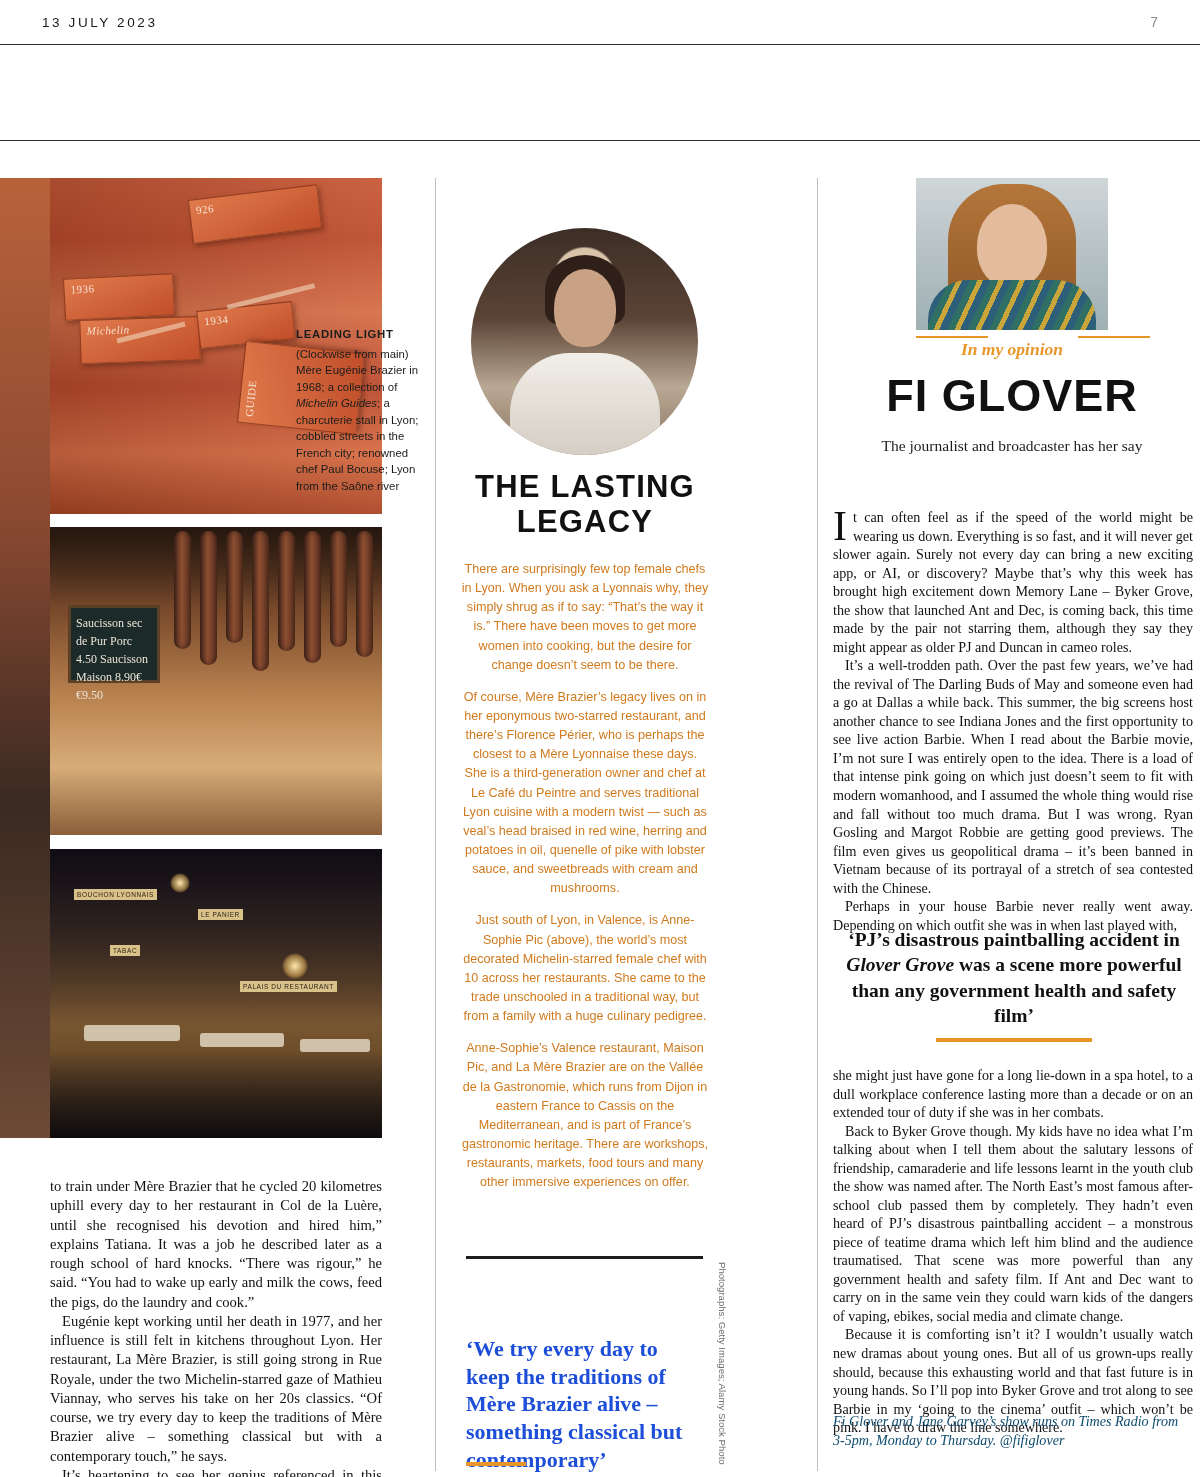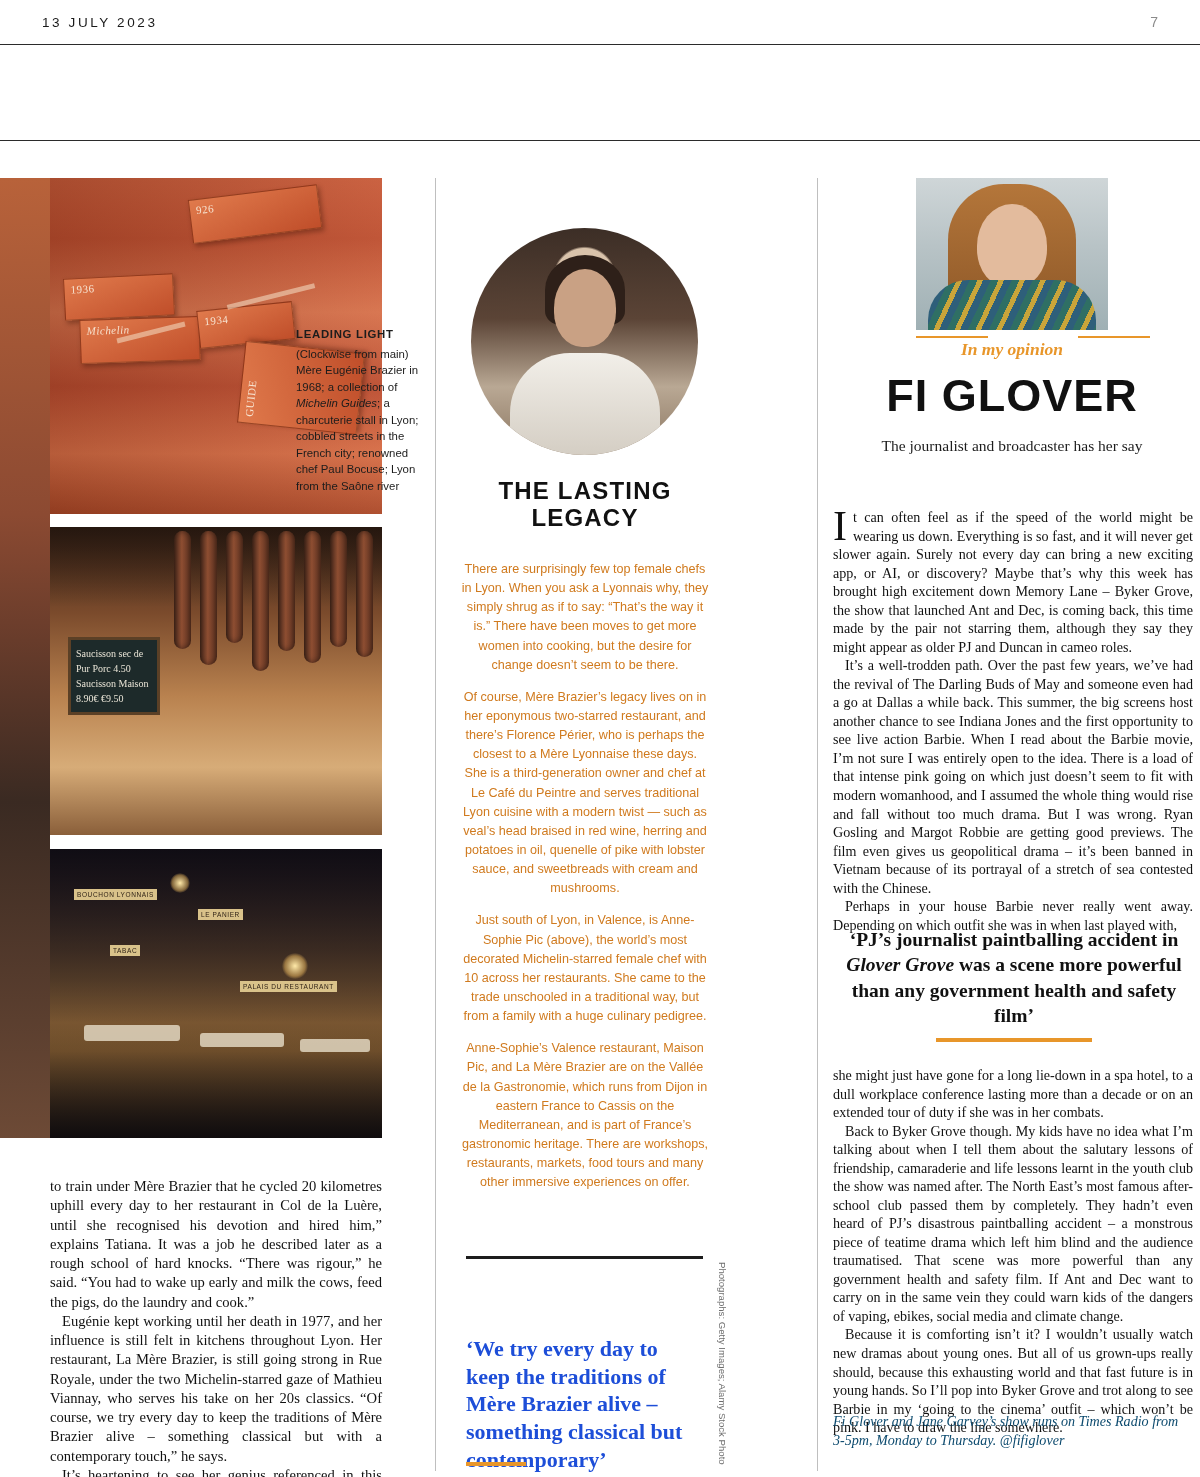--- a/index.html
+++ b/index.html
@@ -109,24 +109,23 @@
     box-shadow: inset 0 0 6px rgba(0,0,0,.5);
   }
   .chalkboard {
     position: absolute;
     left: 18px; top: 78px;
     width: 92px; height: 78px;
     background: #1d2a2a;
     border: 3px solid #5b4026;
     color: #e9e4d6;
     font-family: "Liberation Serif", serif;
-    font-size: 10px;
+    font-size: 12px;
     padding: 6px 5px;
     line-height: 1.5;
-    margin-top: 32px;
   }
   
   .photo-3 { left: 50px; top: 849px; width: 332px; height: 289px;
     background:
       linear-gradient(180deg, rgba(10,8,14,.82) 0%, rgba(30,20,16,.45) 35%, rgba(120,80,40,.25) 60%, rgba(10,8,10,.8) 100%),
       linear-gradient(180deg,#2a2230 0%, #5d4530 45%, #8a6336 70%, #241c1c 100%);
   }
   .shopsign {
     position: absolute;
     background: #d9c28a;
@@ -216,25 +215,24 @@
     border-radius: 50% 50% 20% 20%;
   }
 
   .mid-title {
     position: absolute;
     left: 455px; top: 470px;
     width: 260px;
     text-align: center;
     font-family: "Liberation Sans", sans-serif;
     font-weight: bold;
-    font-size: 24px;
+    font-size: 31px;
     line-height: 1.12;
     letter-spacing: 1.2px;
     color: #111;
-    margin-top: 8px;
   }
   .mid-body {
     position: absolute;
     left: 461px; top: 560px;
     width: 248px;
     text-align: center;
     font-family: "Liberation Sans", sans-serif;
     font-size: 12.6px;
     line-height: 1.52;
     color: #d07a1e;
@@ -486,21 +484,21 @@
 <div class="opinion-name">FI GLOVER</div>
 <div class="opinion-sub">The journalist and broadcaster has her say</div>
 
 <div class="right-col-a">
   <p><span class="dropcap">I</span><span>t can often feel as if the speed of the world might be wearing us down. Everything is so fast, and it will never get slower again. Surely not every day can bring a new exciting app, or AI, or discovery? Maybe that’s why this week has brought high excitement down Memory Lane – Byker Grove, the show that launched Ant and Dec, is coming back, this time made by the pair not starring them, although they say they might appear as older PJ and Duncan in cameo roles.</span></p>
   <p>It’s a well-trodden path. Over the past few years, we’ve had the revival of The Darling Buds of May and someone even had a go at Dallas a while back. This summer, the big screens host another chance to see Indiana Jones and the first opportunity to see live action Barbie. When I read about the Barbie movie, I’m not sure I was entirely open to the idea. There is a load of that intense pink going on which just doesn’t seem to fit with modern womanhood, and I assumed the whole thing would rise and fall without too much drama. But I was wrong. Ryan Gosling and Margot Robbie are getting good previews. The film even gives us geopolitical drama – it’s been banned in Vietnam because of its portrayal of a stretch of sea contested with the Chinese.</p>
   <p>Perhaps in your house Barbie never really went away. Depending on which outfit she was in when last played with,</p>
 </div>
 
 <div class="right-pull">
-  <span>‘PJ’s journalist paintballing accident in </span><em>Glover Grove</em><span> was a scene more powerful than any government health and safety film’</span>
+  <span>‘PJ’s disastrous paintballing accident in </span><em>Glover Grove</em><span> was a scene more powerful than any government health and safety film’</span>
 </div>
 <div class="right-pull-rule"></div>
 
 <div class="right-col-b">
   <p>she might just have gone for a long lie-down in a spa hotel, to a dull workplace conference lasting more than a decade or on an extended tour of duty if she was in her combats.</p>
   <p>Back to Byker Grove though. My kids have no idea what I’m talking about when I tell them about the salutary lessons of friendship, camaraderie and life lessons learnt in the youth club the show was named after. The North East’s most famous after-school club passed them by completely. They hadn’t even heard of PJ’s disastrous paintballing accident – a monstrous piece of teatime drama which left him blind and the audience traumatised. That scene was more powerful than any government health and safety film. If Ant and Dec want to carry on in the same vein they could warn kids of the dangers of vaping, ebikes, social media and climate change.</p>
   <p>Because it is comforting isn’t it? I wouldn’t usually watch new dramas about young ones. But all of us grown-ups really should, because this exhausting world and that fast future is in young hands. So I’ll pop into Byker Grove and trot along to see Barbie in my ‘going to the cinema’ outfit – which won’t be pink. I have to draw the line somewhere.</p>
 </div>
 
 <div class="right-footer">Fi Glover and Jane Garvey’s show runs on Times Radio from 3-5pm, Monday to Thursday. @fifiglover</div>

